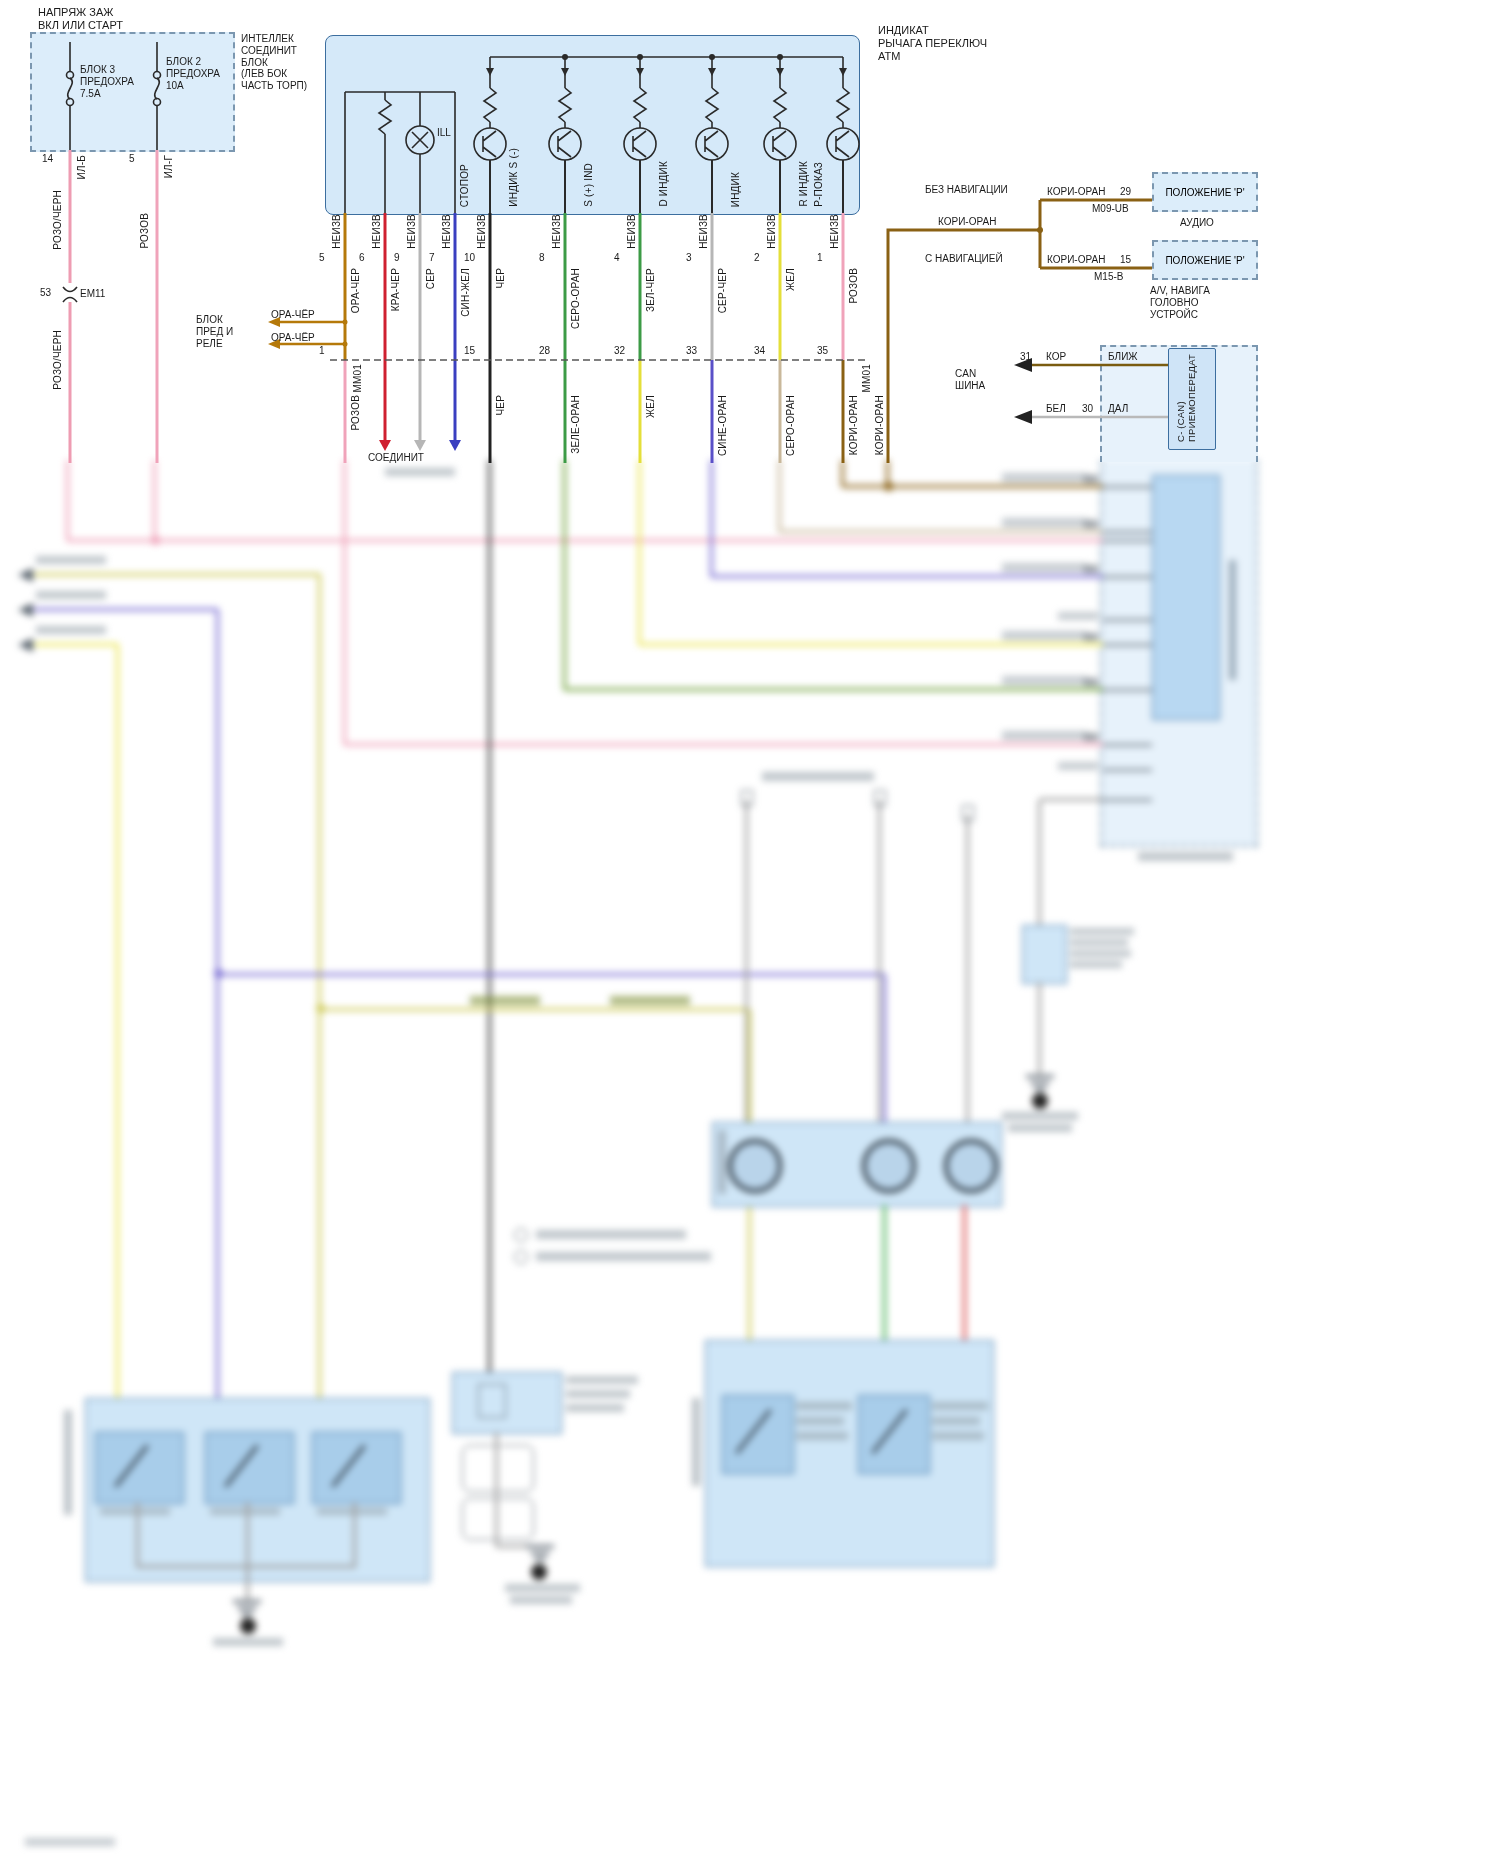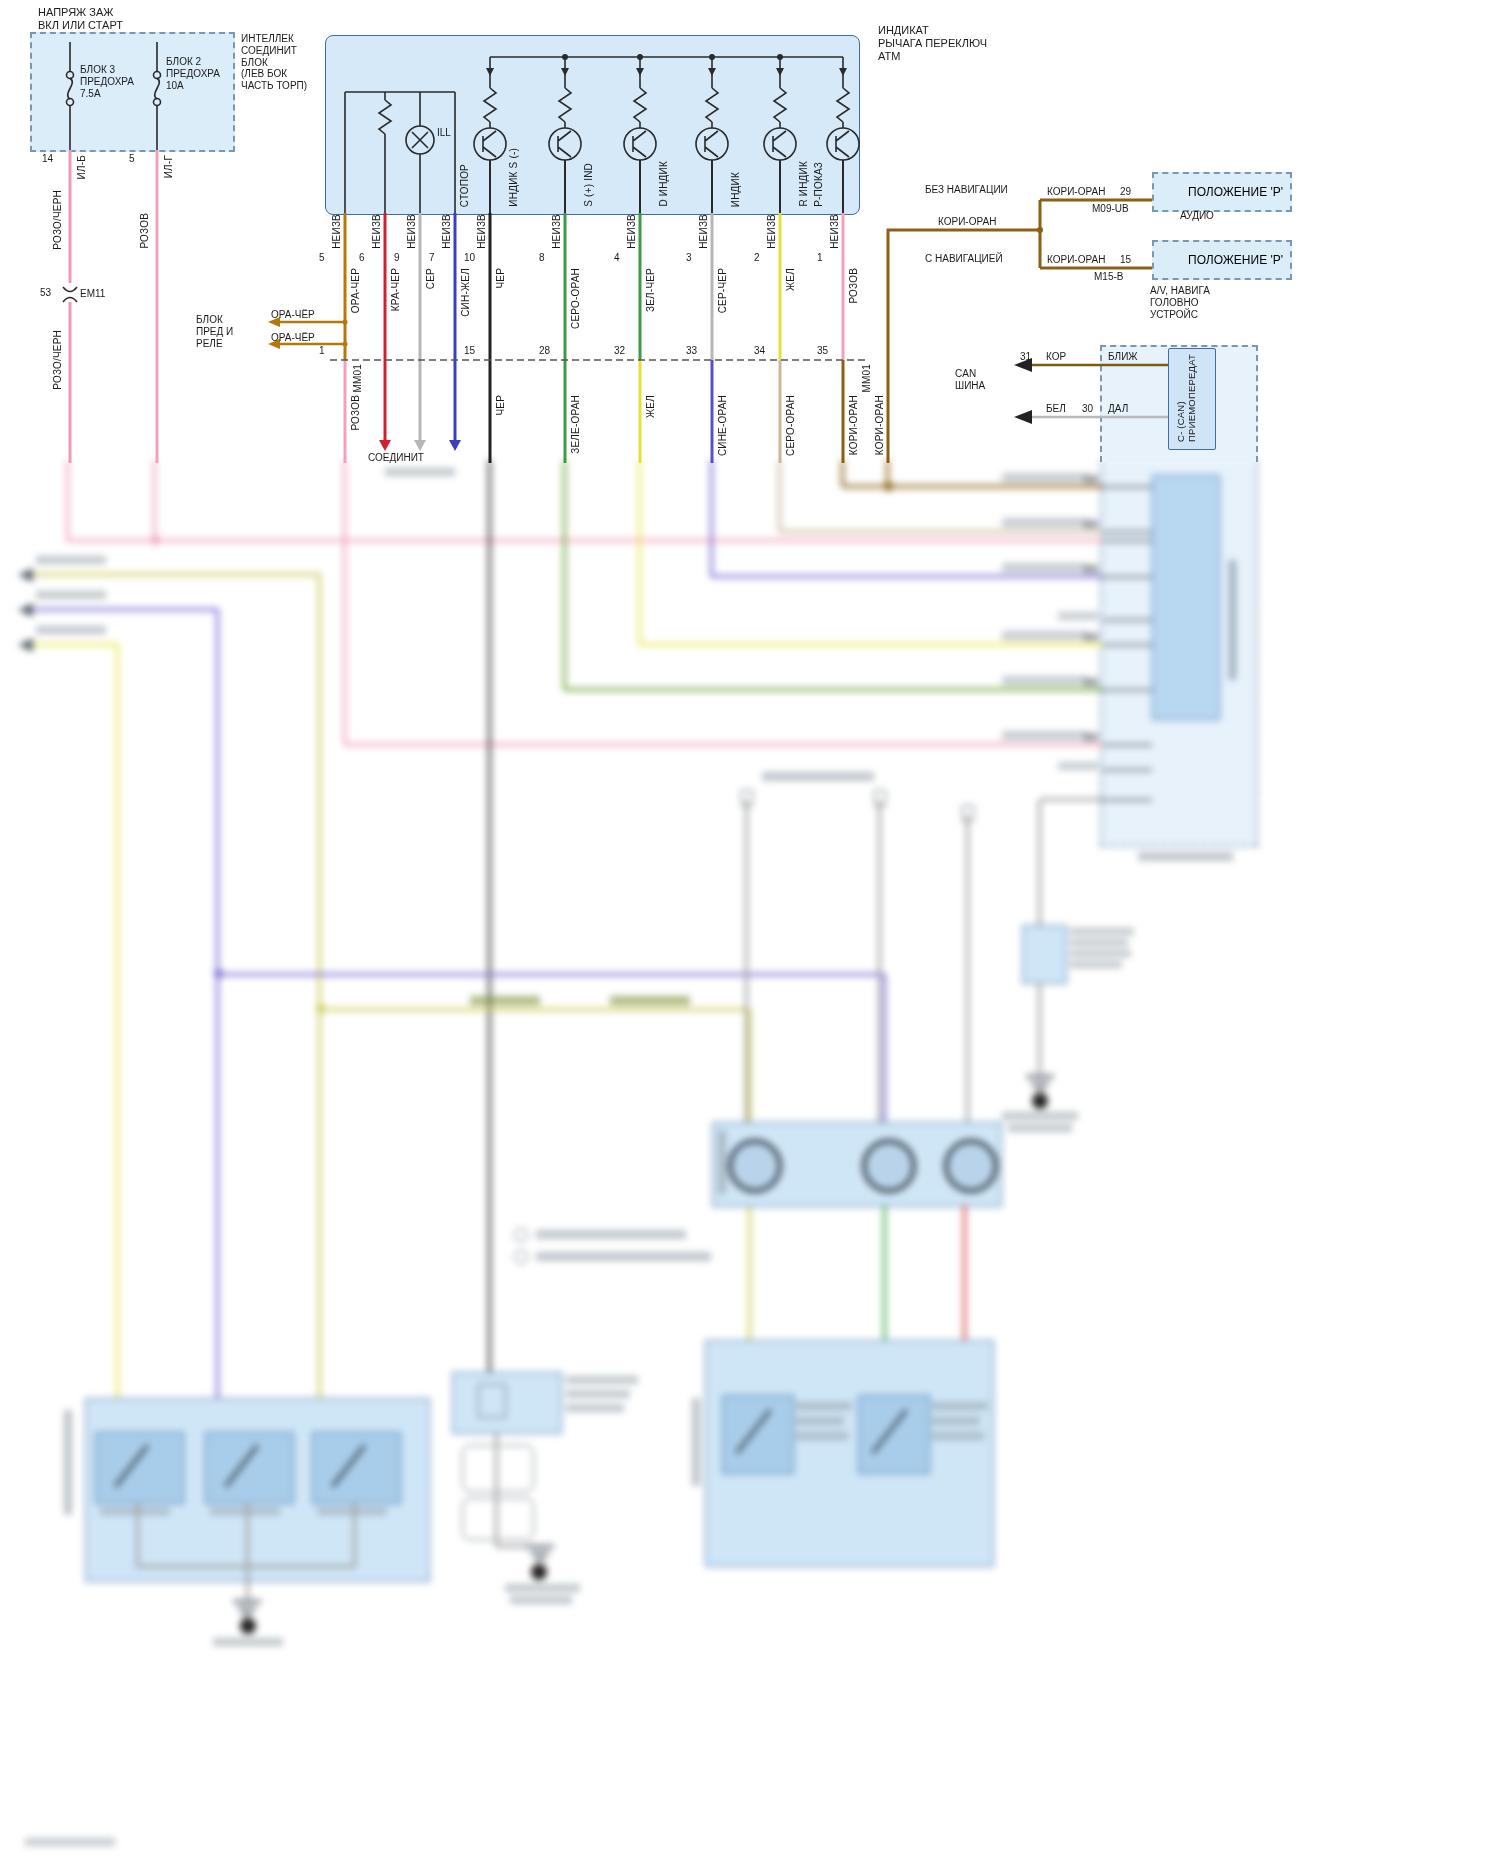--- a/index.html
+++ b/index.html
@@ -6,21 +6,21 @@
   #root{position:relative;width:1500px;height:1861px;background:#fff;overflow:hidden;
         font-family:"Liberation Sans",sans-serif;}
   .t{position:absolute;font-size:10px;color:#1a1a1a;white-space:pre-line;line-height:1.18;z-index:4;}
   .s11{font-size:11px;}
   .right{text-align:left;}
   .center{text-align:left;}
   .v{position:absolute;font-size:10px;color:#1a1a1a;writing-mode:vertical-rl;transform:rotate(180deg);
      white-space:pre-line;line-height:1.12;letter-spacing:.2px;z-index:4;}
   .bluebox{position:absolute;background:#d5e9f9;border:1.5px solid #3c6e9f;border-radius:8px;z-index:2;}
   .dashbox{position:absolute;background:#dcedfa;border:2px dashed #7b97b0;z-index:2;}
-  .flexc{display:flex;align-items:center;font-size:12px;padding-left:34px;}
+  .flexc{display:flex;align-items:center;justify-content:center;font-size:10px;}
   #wires{position:absolute;left:0;top:0;z-index:3;pointer-events:none;}
   #blur-layer{position:absolute;left:0;top:460px;width:1500px;height:1401px;filter:blur(3.5px);z-index:1;}
 </style>
 </head>
 <body>
 
 <div id="root">
 
   <div id="blur-layer">
     <div style="position:absolute;left:1100px;top:0;width:154px;height:385px;background:#e7f2fb;border:2px dashed #7b97b0;border-top:none"></div>
@@ -326,21 +326,21 @@
   <div class="v" style="left:352px;top:364px;">MM01</div>
   <div class="v" style="left:861px;top:364px;">MM01</div>
   <div class="v" style="left:874px;top:395px;">КОРИ-ОРАН</div>
 
   <div class="t right" style="left:925px;top:184px;width:110px;">БЕЗ НАВИГАЦИИ</div>
   <div class="t" style="left:938px;top:216px;">КОРИ-ОРАН</div>
   <div class="t right" style="left:925px;top:253px;width:110px;">С НАВИГАЦИЕЙ</div>
   <div class="t" style="left:1047px;top:186px;">КОРИ-ОРАН</div>
   <div class="t right" style="left:1120px;top:186px;width:24px;">29</div>
   <div class="t" style="left:1092px;top:203px;">M09-UB</div>
-  <div class="t right" style="left:1180px;top:210px;width:76px;">АУДИО</div>
+  <div class="t right" style="left:1180px;top:217px;width:76px;">АУДИО</div>
   <div class="t" style="left:1047px;top:254px;">КОРИ-ОРАН</div>
   <div class="t right" style="left:1120px;top:254px;width:24px;">15</div>
   <div class="t" style="left:1094px;top:271px;">M15-B</div>
   <div class="t right" style="left:1150px;top:285px;width:106px;">A/V, НАВИГА
 ГОЛОВНО
 УСТРОЙС</div>
 
   <div class="t center" style="left:955px;top:368px;width:54px;">CAN
 ШИНА</div>
   <div class="t" style="left:1046px;top:351px;">КОР</div>

